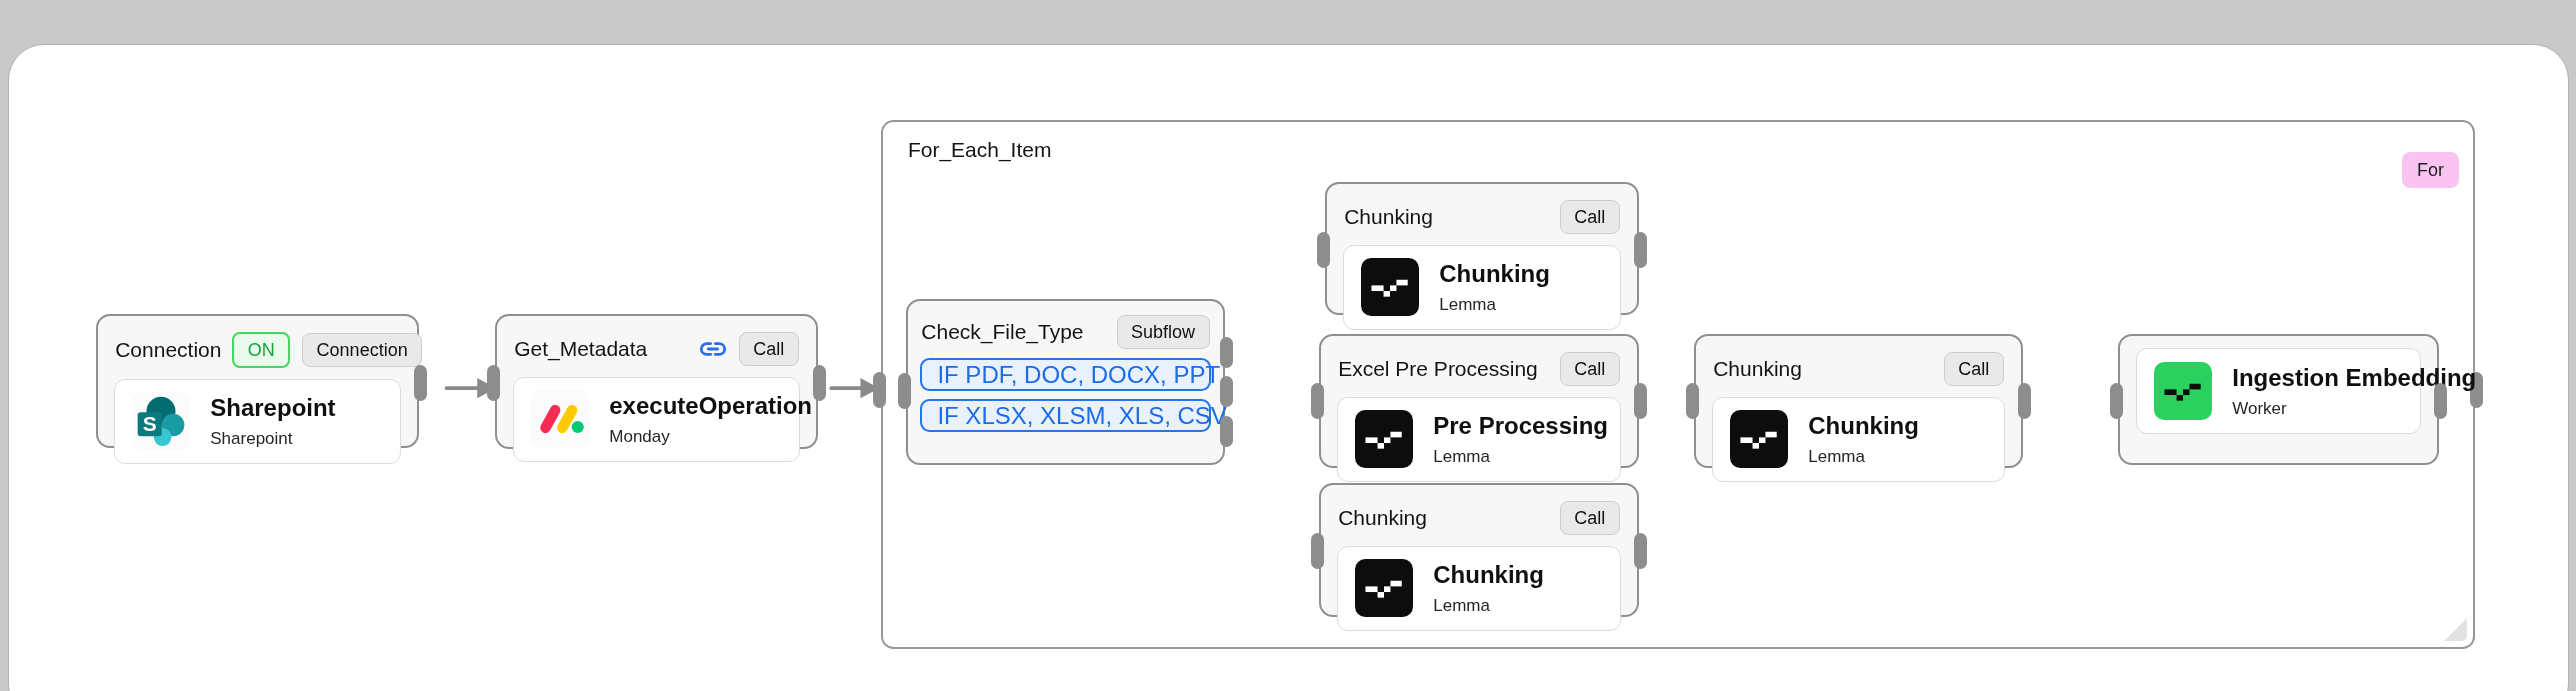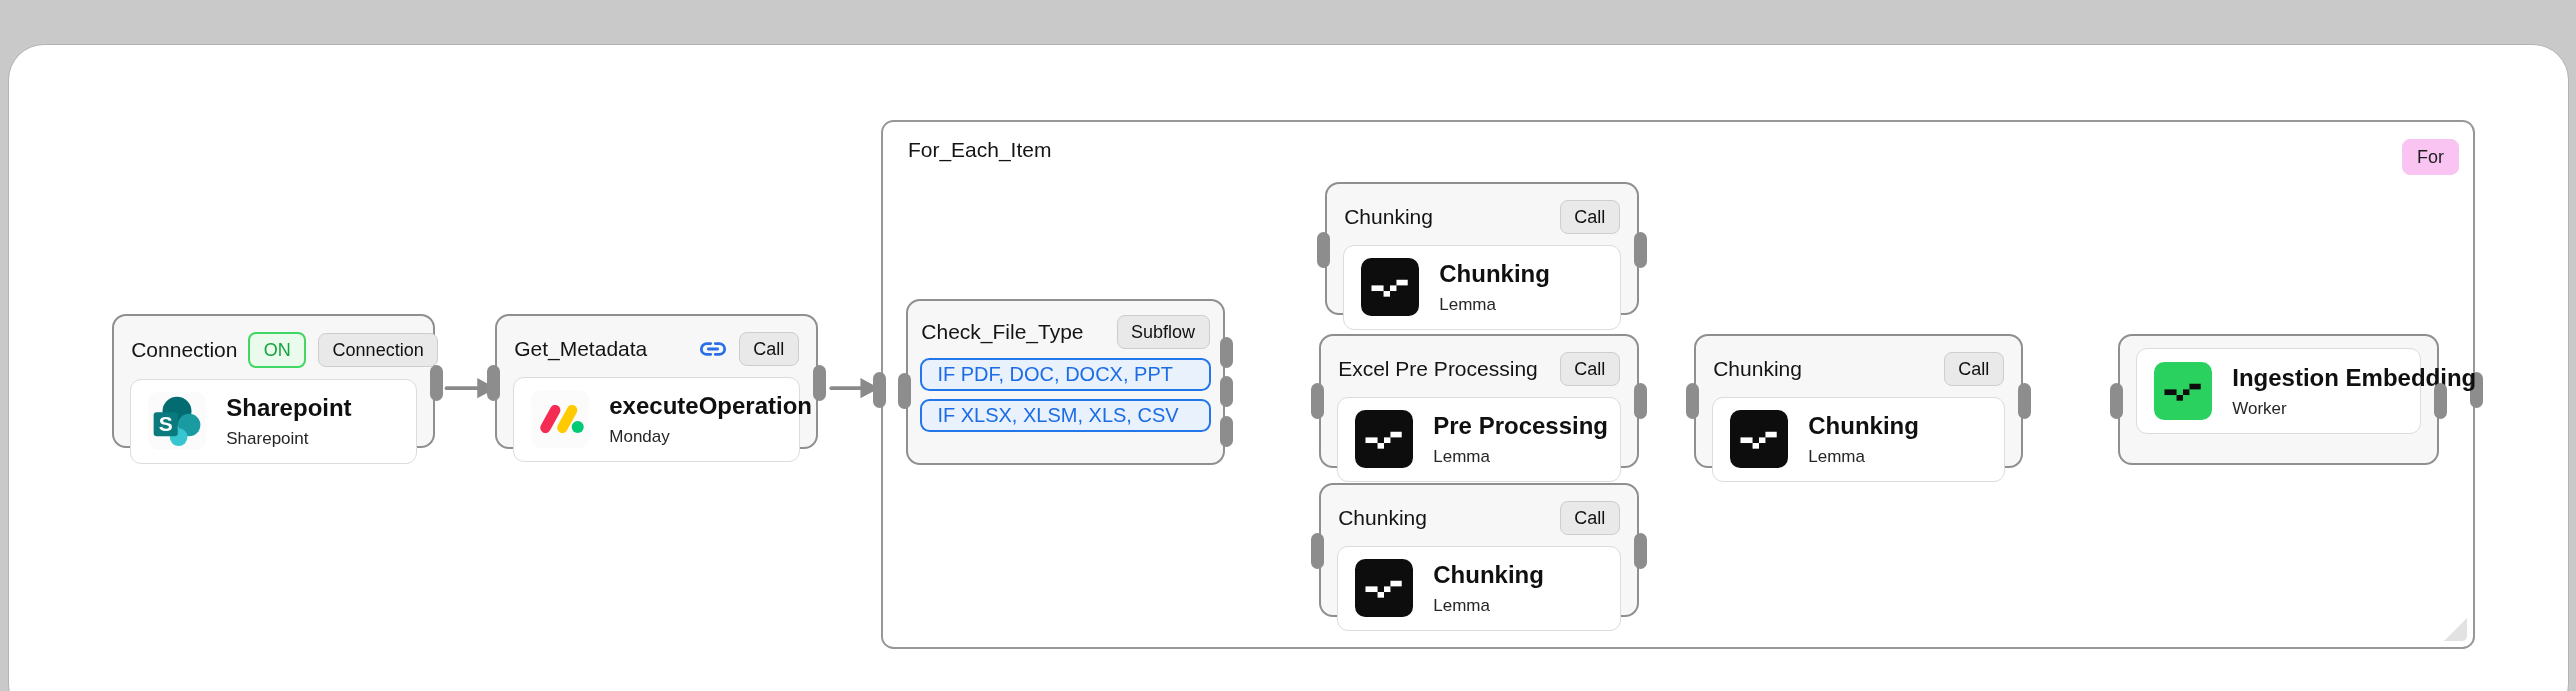--- a/index.html
+++ b/index.html
@@ -27,27 +27,27 @@
   .tile-green{background:#2bd15f;}
   .card-text{display:flex;flex-direction:column;gap:7px;}
   .card-title{font-size:24px;font-weight:700;color:#101010;white-space:nowrap;}
   .card-sub{font-size:17px;color:#262626;white-space:nowrap;}
   
   .port{position:absolute;width:13.4px;height:36px;background:#8d8d8d;border-radius:7px;}
   .port-l{left:-10.2px;}
   .port-r{right:-10.2px;}
   
   .pill{box-sizing:border-box;height:33px;display:flex;align-items:center;
-    padding:0 15.7px;margin:0 0 7.9px 0;font-size:20px;color:#1b6ce6;background:#e9f1fd;
+    padding:0 15.7px;margin:0 0 7.9px 0;font-size:24px;color:#1b6ce6;background:#e9f1fd;
     border:2.4px solid #2276e9;border-radius:9.4px;white-space:nowrap;}
   
   .group{position:absolute;background:#ffffff;border:2.4px solid #979797;border-radius:12.6px;
     box-sizing:border-box;}
   .group-label{position:absolute;left:25px;top:15.7px;font-size:21px;color:#141414;}
-  .group-badge{position:absolute;right:14px;top:17px;}
+  .group-badge{position:absolute;right:14px;top:30px;}
   .resize-handle{position:absolute;right:5.5px;bottom:5.5px;width:0;height:0;
     border-left:23.6px solid transparent;border-bottom:23.6px solid #e2e2e2;
     border-bottom-right-radius:4.7px;}
 </style>
 </head>
 <body>
 
 <div class="canvas">
 
   <svg class="wires" viewBox="0 0 3280 880" xmlns="http://www.w3.org/2000/svg">
@@ -74,21 +74,21 @@
   </svg>
 
   <div class="group" style="left:872px;top:75px;width:1594px;height:529px;">
     <span class="group-label">For_Each_Item</span>
     <span class="badge badge-for group-badge">For</span>
     <span class="port port-l" style="top:250px;"></span>
     <span class="port port-r" style="top:250px;"></span>
     <span class="resize-handle"></span>
   </div>
 
-  <div class="node" style="left:103px;top:269px;width:323px;height:134px;">
+  <div class="node" style="left:87px;top:269px;width:323px;height:134px;">
     <div class="node-header">
       <span class="node-title">Connection</span>
       <span class="header-right">
         <span class="badge badge-on">ON</span>
         <span class="badge">Connection</span>
       </span>
     </div>
     <div class="node-card">
       <span class="tile tile-plain">
         <svg width="58" height="58" viewBox="0 0 72 72">

